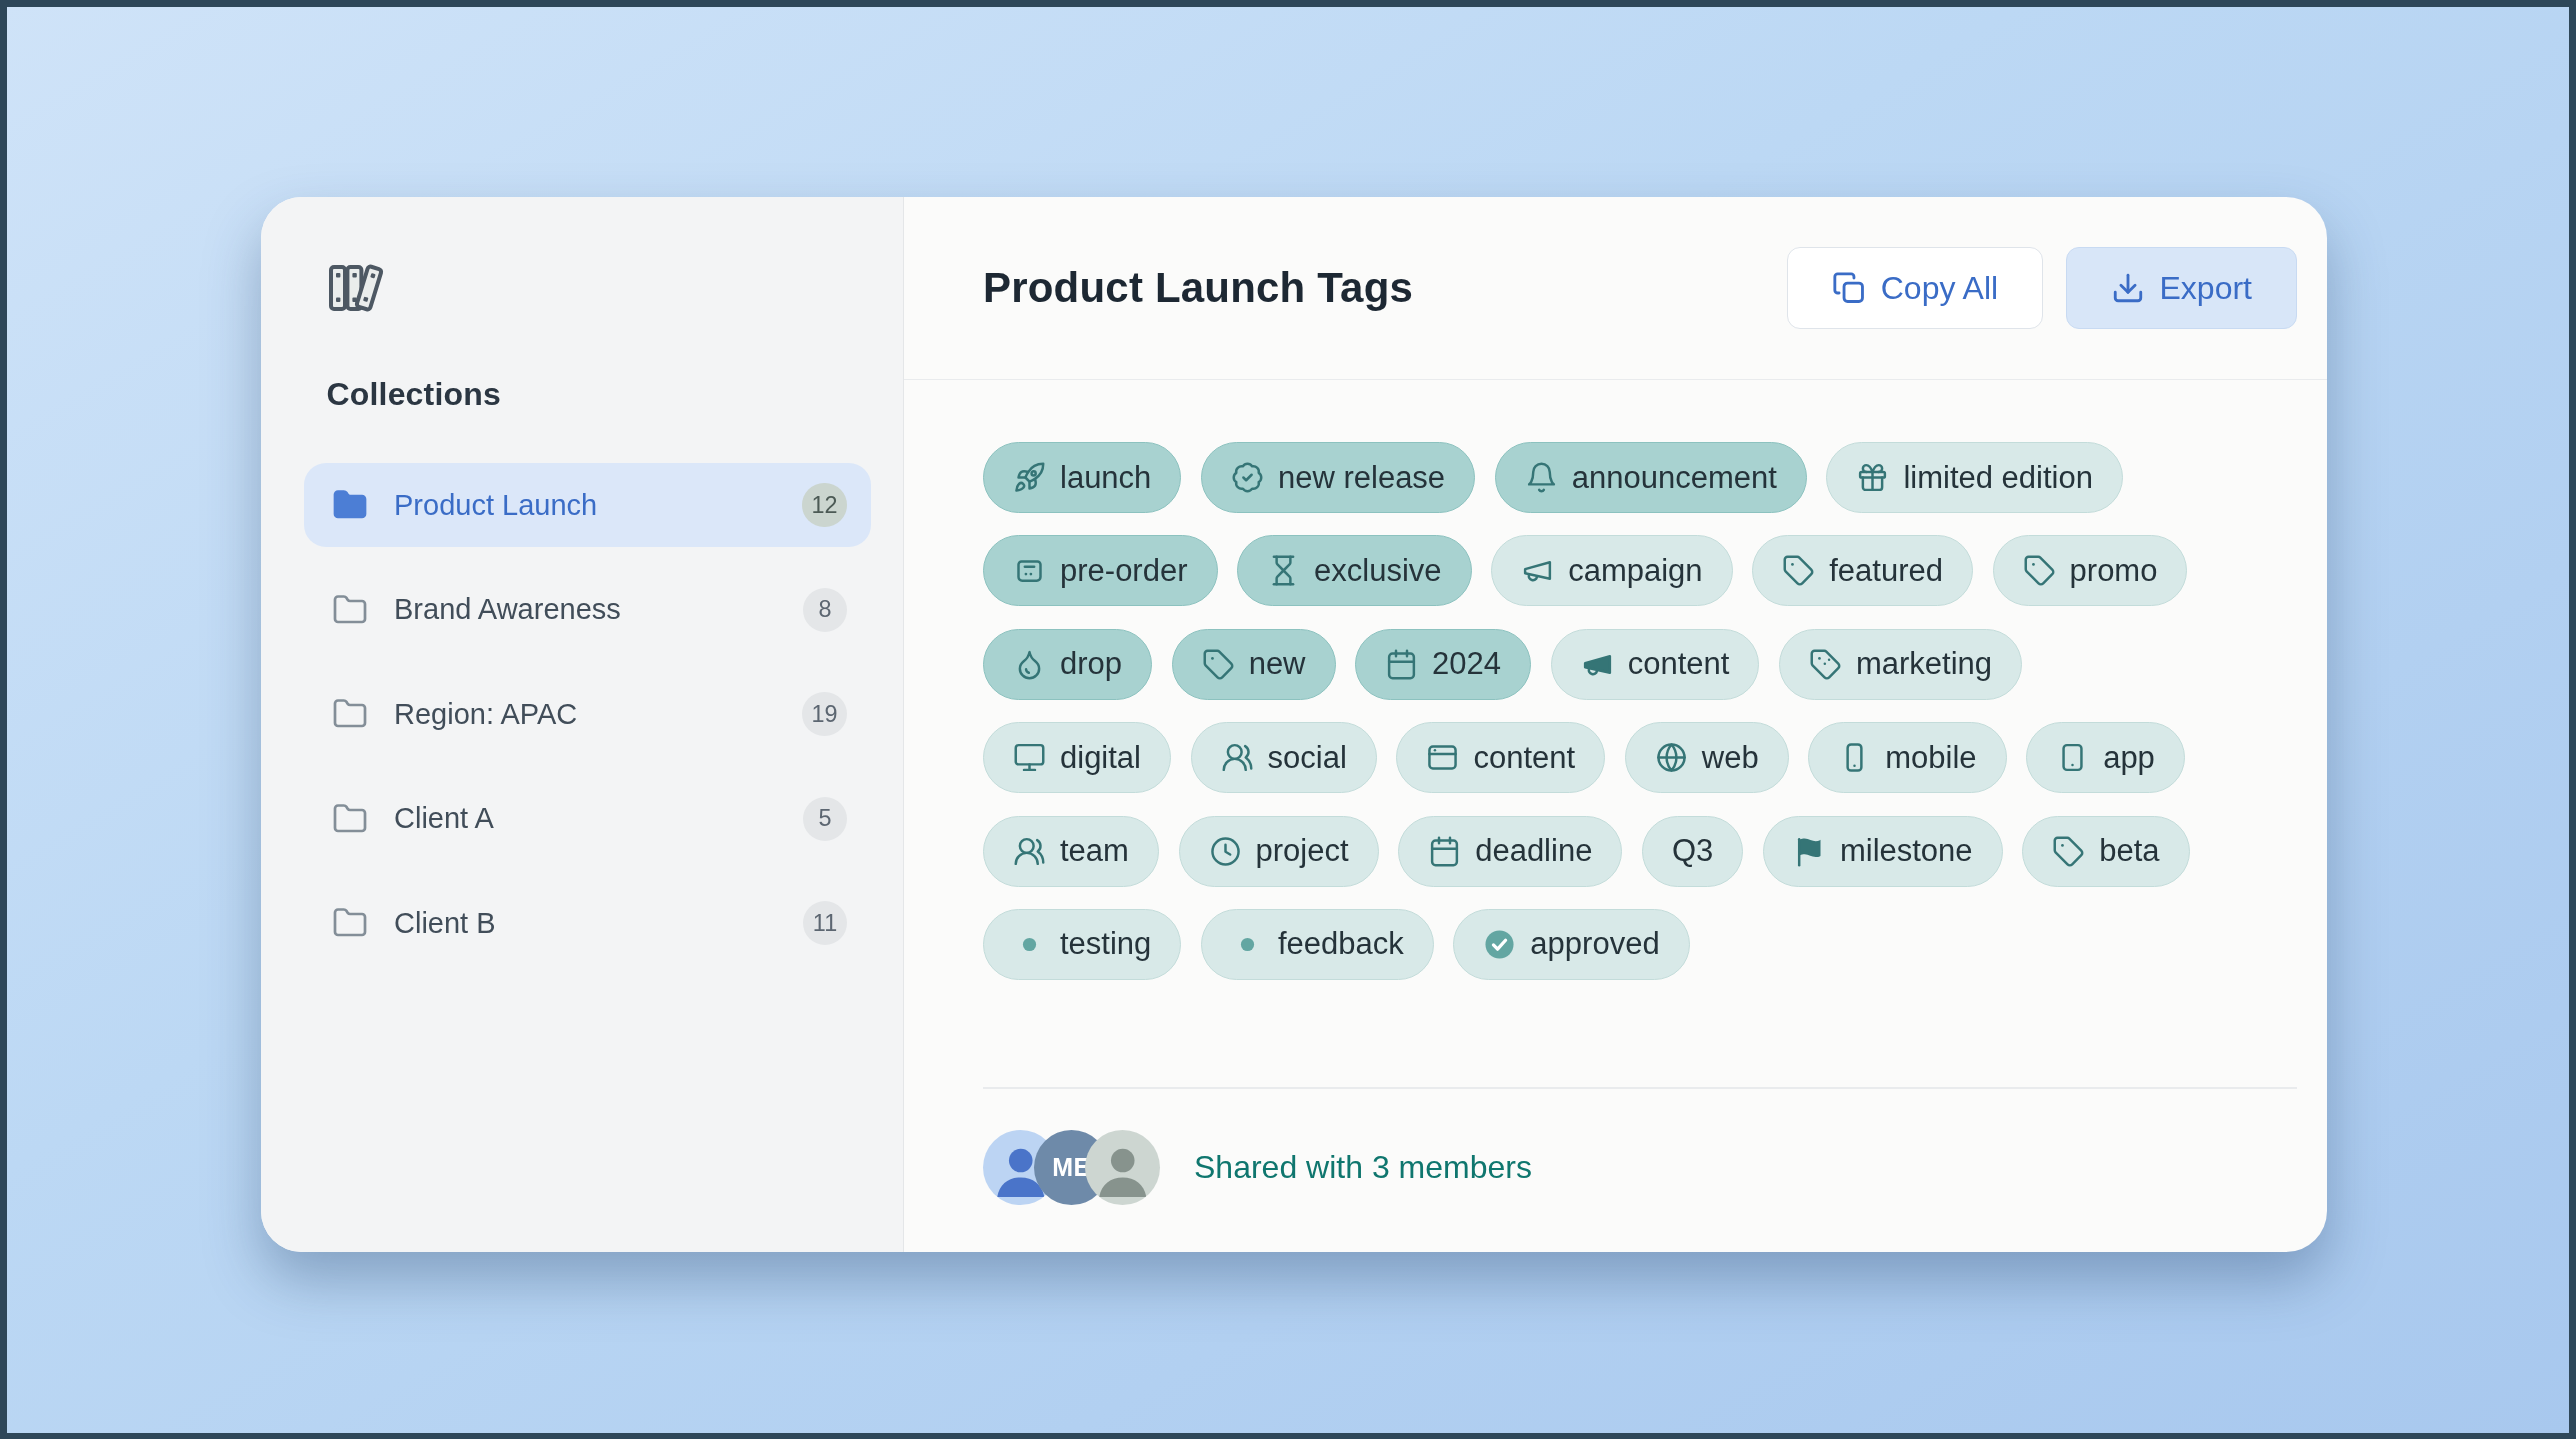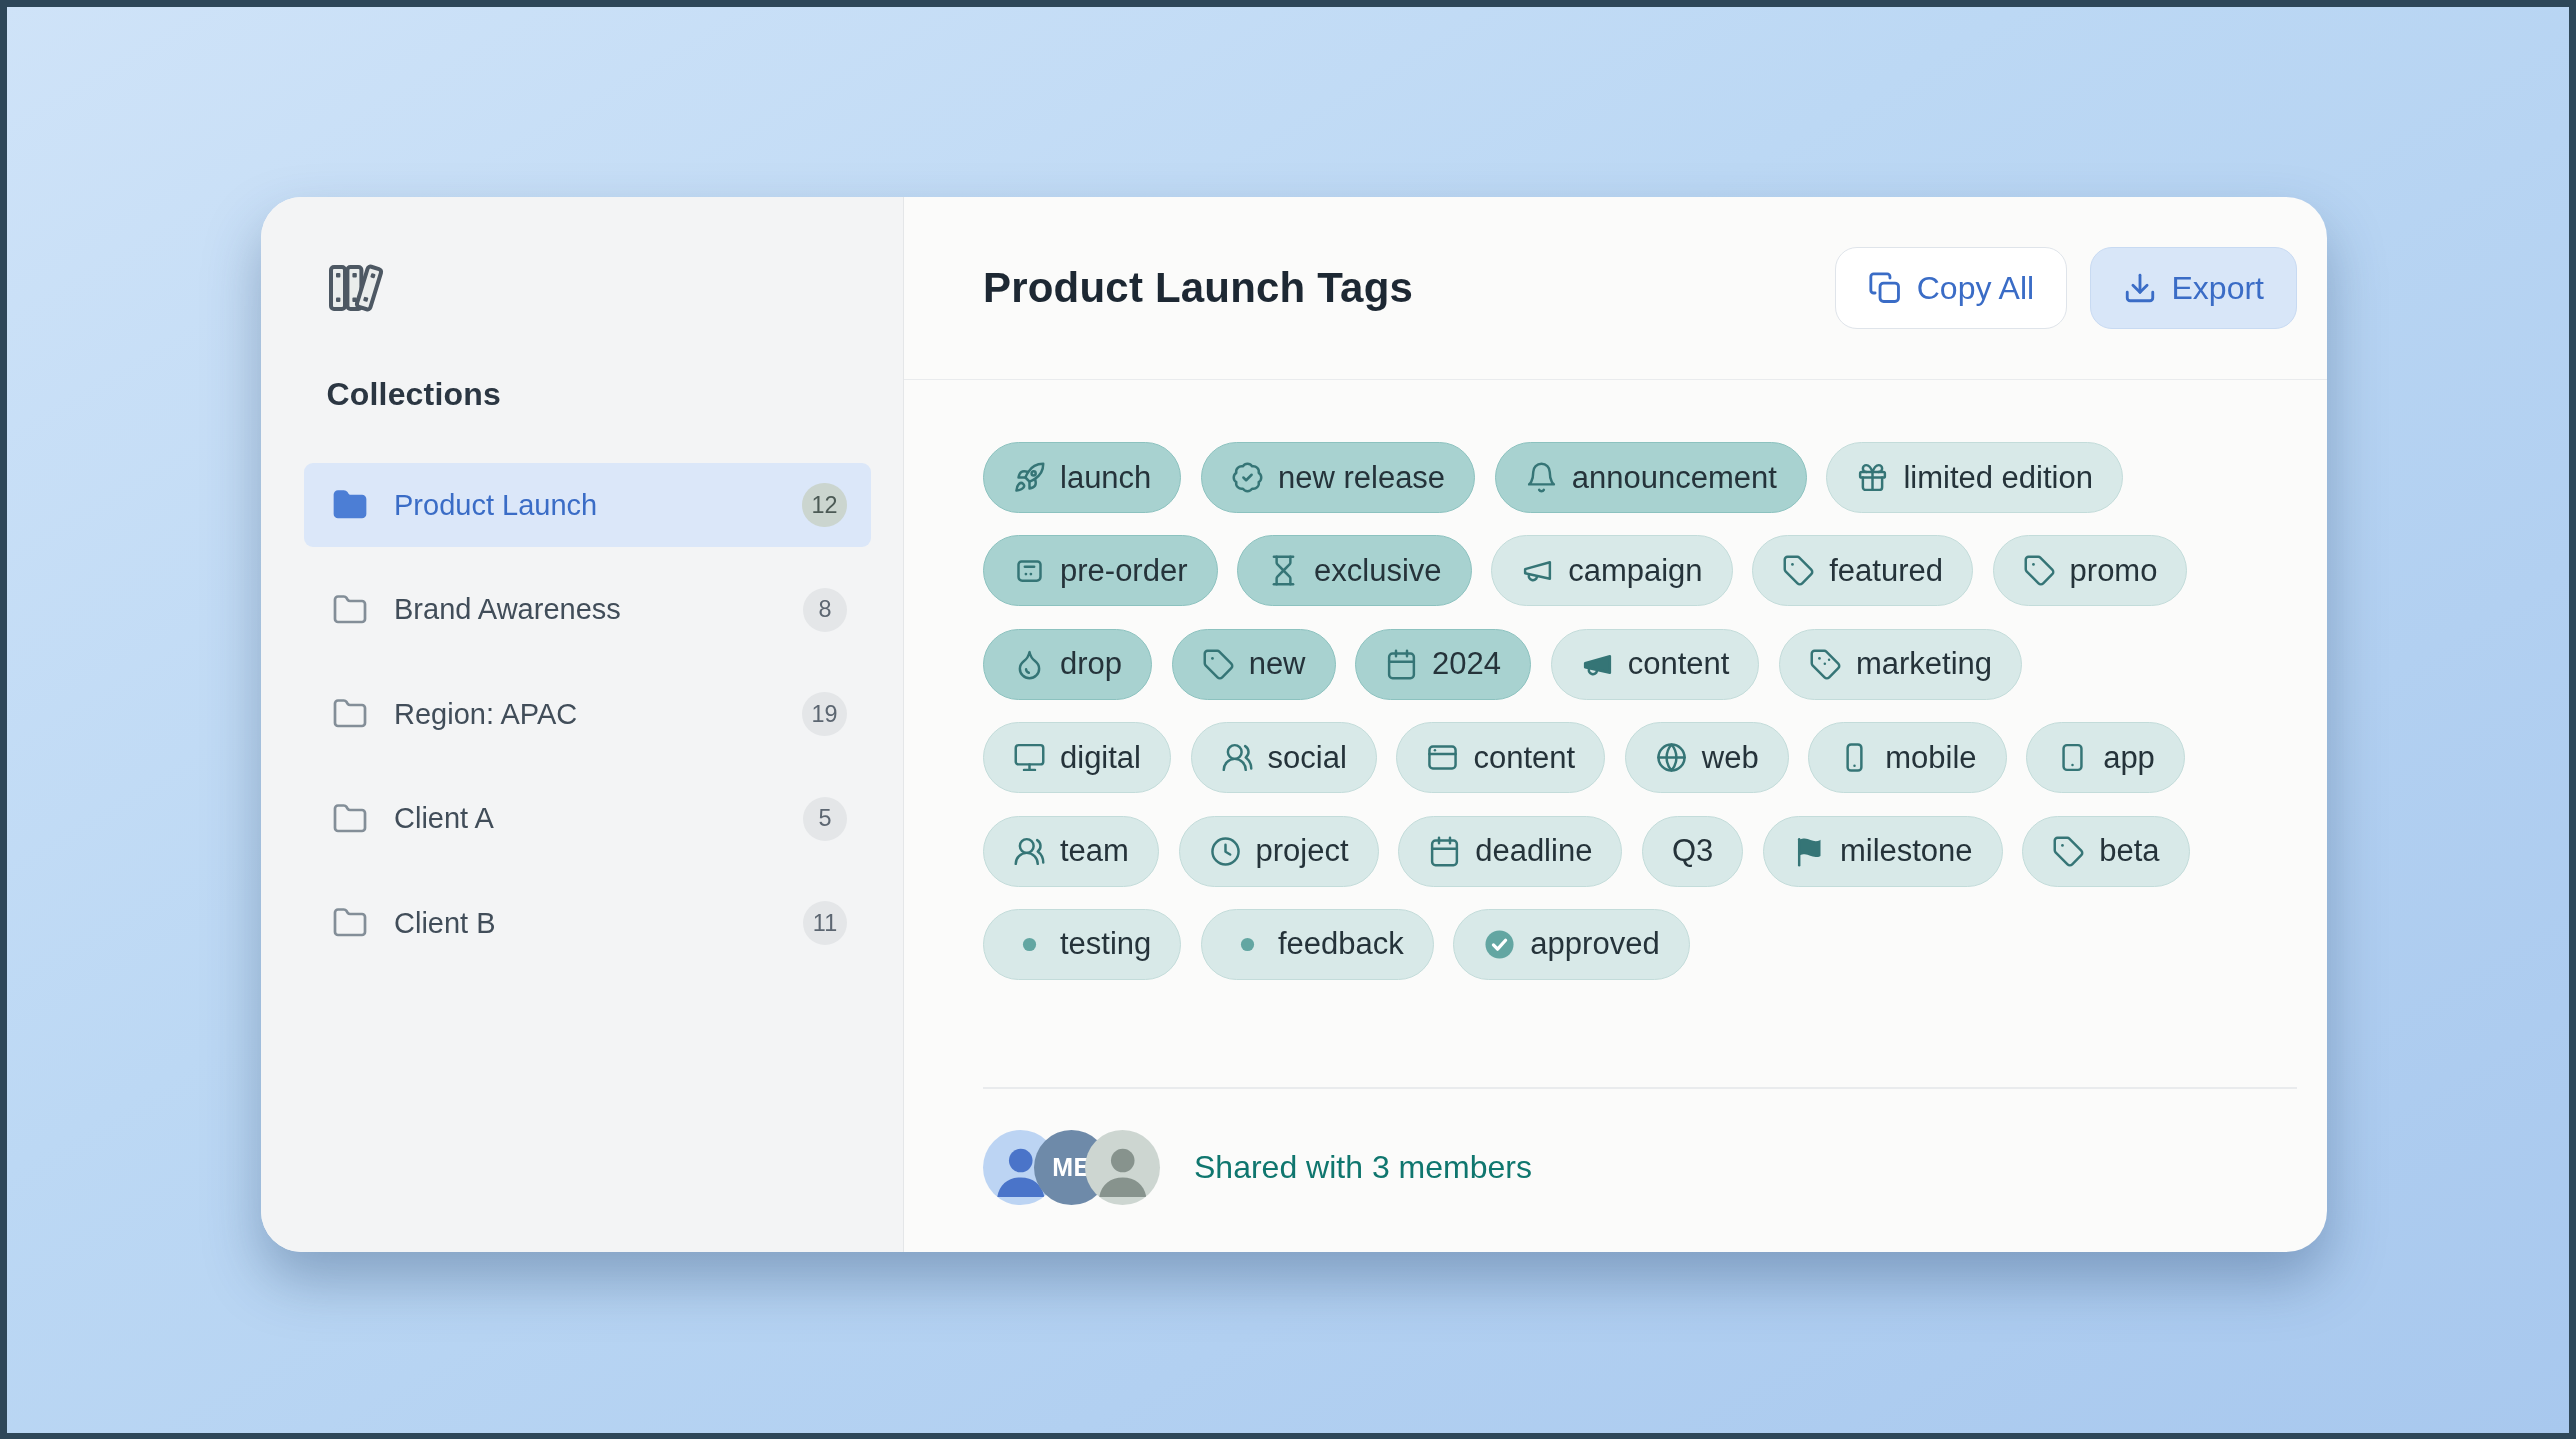--- a/index.html
+++ b/index.html
@@ -15,37 +15,37 @@
     background:#fbfbfa;border-radius:41px;display:flex;overflow:hidden;
     box-shadow:0 28px 56px rgba(35,65,105,.35);
   }
   
   .sidebar{width:643px;flex:none;background:#f3f4f5;border-right:1.9px solid #e4e6e8;
     padding:65px 32px 0 43px;box-sizing:border-box}
   .brand{display:block;width:62px;height:54px;margin-left:22.4px;color:#4d5863}
   .brand svg{width:100%;height:100%}
   .side-title{font-size:32px;font-weight:600;color:#2b3642;margin:60px 0 0 22.4px;letter-spacing:0.2px}
   .list{margin-top:50px;display:flex;flex-direction:column;gap:20.6px}
-  .item{height:84px;border-radius:9px;display:flex;align-items:center;padding:0 24px 0 28px;cursor:pointer}
+  .item{height:84px;border-radius:22px;display:flex;align-items:center;padding:0 24px 0 28px;cursor:pointer}
   .item.sel{background:var(--sel-bg,#dbe7f9)}
   .fold{width:36px;height:36px;flex:none;display:flex}
   .fold svg{width:100%;height:100%;fill:none;stroke:#838e98;stroke-width:1.8;stroke-linecap:round;stroke-linejoin:round}
   .item.sel .fold svg{fill:var(--folder-sel,#4c7ed5);stroke:var(--folder-sel,#4c7ed5)}
   .lbl{margin-left:26px;font-size:29px;color:#414d59;flex:1;white-space:nowrap}
   .item.sel .lbl{color:var(--accent,#3a6cc6);font-weight:500}
   .badge{min-width:44px;height:44px;border-radius:22.4px;background:#e4e6e8;color:#5c6671;
     font-size:23.4px;display:flex;align-items:center;justify-content:center;padding:0 9.4px;box-sizing:border-box}
   .item.sel .badge{background:#cbd5cf;color:#4c5a55}
   
   .main{flex:1;display:flex;flex-direction:column;box-sizing:border-box;min-width:0}
   .head{height:183px;flex:none;display:flex;align-items:center;justify-content:space-between;
     padding:0 30px 0 79px;border-bottom:1.9px solid #e9ebed;box-sizing:border-box}
   .head h1{font-size:42px;font-weight:600;color:#1d2833;margin:0;letter-spacing:0.2px}
   .actions{display:flex;gap:22.4px}
-  .btn{height:82px;border-radius:22px;display:flex;align-items:center;gap:15px;padding:0 32px;
+  .btn{height:82px;border-radius:13px;display:flex;align-items:center;gap:15px;padding:0 44px;
     font-size:32px;font-weight:500;color:var(--accent,#3a6cc6);border:1.9px solid #dfe4ea;background:#ffffff;
     cursor:pointer;font-family:inherit}
   .btn.filled{background:var(--export-bg,#d8e6f8);border-color:#c8daf2}
   .bic{width:34px;height:34px;display:flex}
   .bic svg{width:100%;height:100%;fill:none;stroke:currentColor;stroke-width:2;stroke-linecap:round;stroke-linejoin:round}
   
   .tags{padding:62px 30px 0 79px;display:flex;flex-direction:column;gap:22.4px}
   .trow{display:flex;gap:19.6px}
   .tag{height:71px;border-radius:36px;display:inline-flex;align-items:center;gap:14px;padding:0 29px;
     font-size:31px;color:var(--tag-text,#25333a);border:1.9px solid var(--tag-light-border,#c3dcda);

